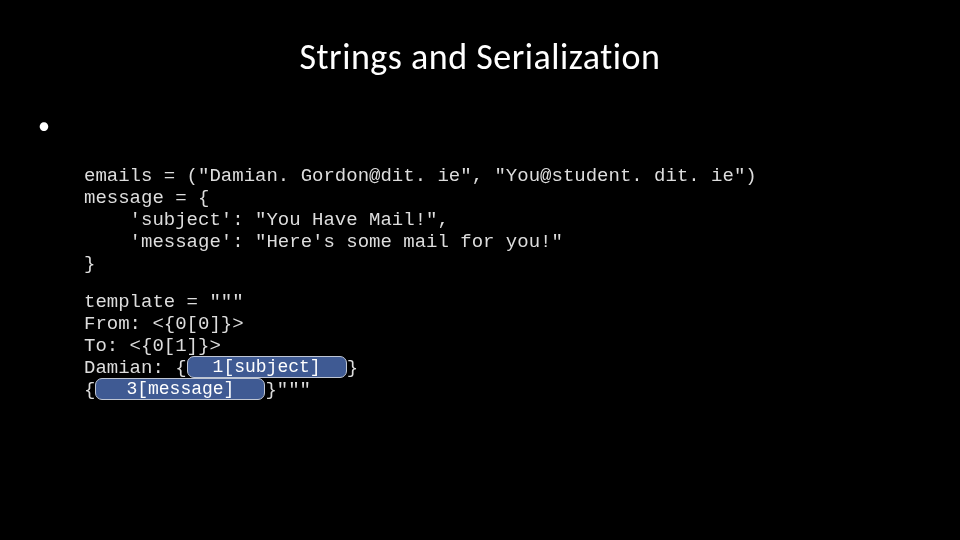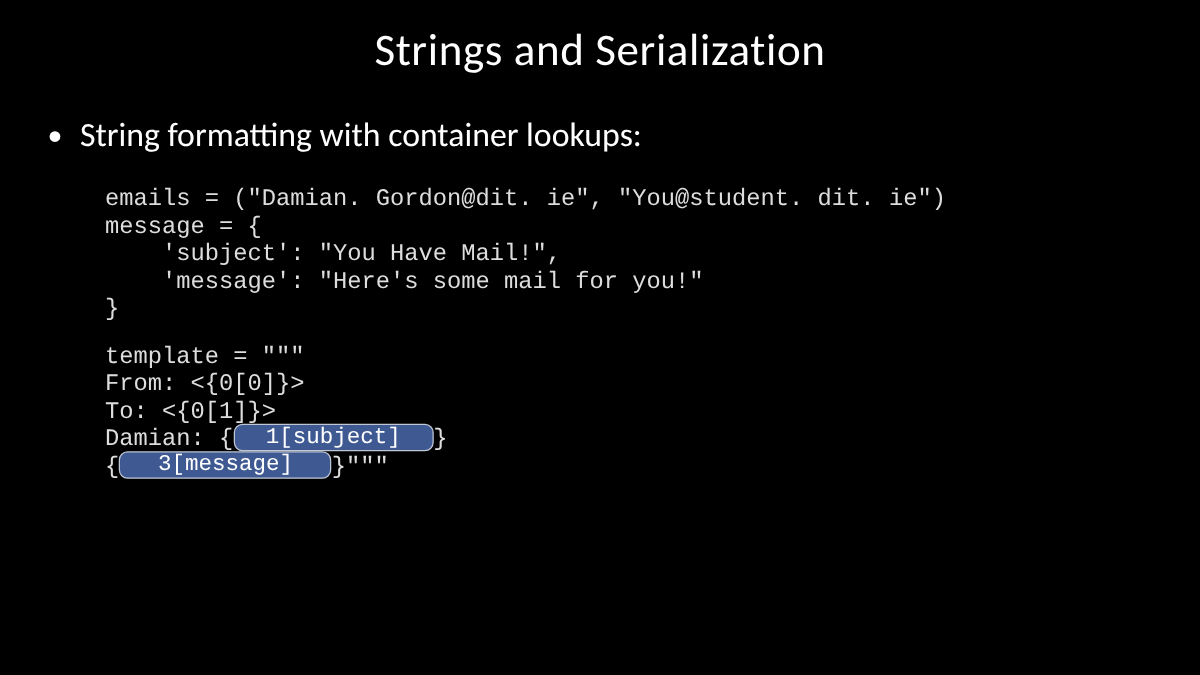--- a/index.html
+++ b/index.html
@@ -9,21 +9,21 @@
     background: #000;
     color: #fff;
     font-family: Calibri, "Segoe UI", Arial, sans-serif;
     overflow: hidden;
     position: relative;
   }
   .title {
     text-align: center;
     font-size: 36px;
     font-weight: 400;
-    padding-top: 18px;
+    padding-top: 35px;
     padding-bottom: 30px;
     letter-spacing: 0.5px;
   }
   .bullet-row {
     display: flex;
     align-items: flex-start;
     padding-left: 38px;
     padding-bottom: 22px;
   }
   .bullet-dot {
@@ -68,21 +68,20 @@
     padding-left: 84px;
   }
 </style>
 </head>
 <body>
 
 <div class="title">Strings and Serialization</div>
 
 <div class="bullet-row">
   <span class="bullet-dot">•</span>
-  <span class="bullet-text">String formatting with container lookups:</span>
 </div>
 
 <div class="code code-block1">emails = ("Damian. Gordon@dit. ie", "You@student. dit. ie")
 message = {
     'subject': "You Have Mail!",
     'message': "Here's some mail for you!"
 }</div>
 
 <div class="code2">
   <span class="code-line">template = """</span>

